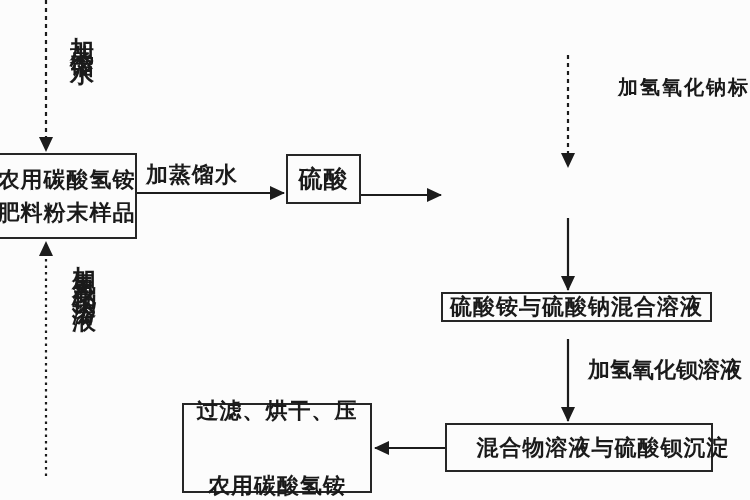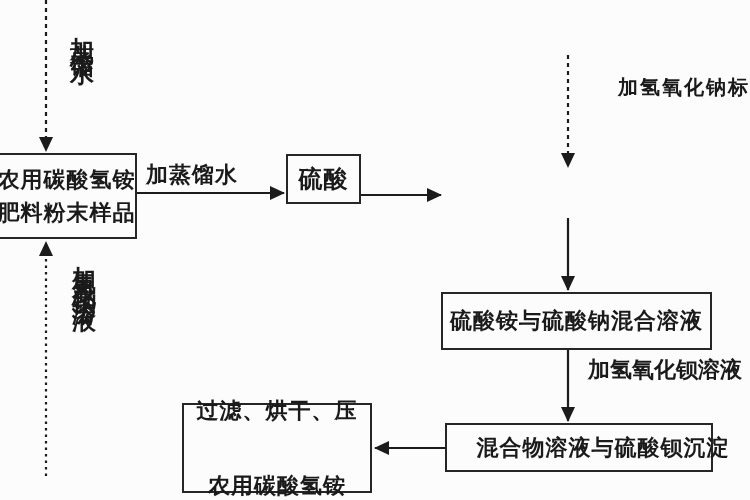--- a/index.html
+++ b/index.html
@@ -31,21 +31,21 @@
     align-items: center;
     justify-content: center;
     text-align: center;
     font-weight: 600;
     letter-spacing: 1px;
     white-space: nowrap;
   }
   .node-sample   { left: -16px; top: 153px; width: 153px; height: 86px; font-size: 22px; line-height: 33px; padding-left: 12px; }
   .node-acid     { left: 286px; top: 154px; width: 75px;  height: 50px; font-size: 24px; }
   .node-mix1     { left: 443px; top: 169px; width: 251px; height: 49px; font-size: 22px; }
-  .node-mix2     { left: 441px; top: 292px; width: 271px; height: 58px; font-size: 22px; }
+  .node-mix2     { left: 441px; top: 292px; width: 271px; height: 30px; font-size: 22px; }
   .node-precip   { left: 445px; top: 423px; width: 268px; height: 49px; font-size: 22px; padding-left: 48px; }
   .node-analysis { left: 182px; top: 403px; width: 190px; height: 90px; font-size: 22px; line-height: 36px; gap: 39px; }
   .edge-label {
     position: absolute;
     font-weight: 600;
     color: #1a1a1a;
     white-space: nowrap;
   }
   .label-distill   { left: 146px; top: 160px; font-size: 22px; letter-spacing: 1px; }
   .label-naoh-std  { left: 618px; top: 70px;  font-size: 20px; line-height: 34px; letter-spacing: 2px; }

